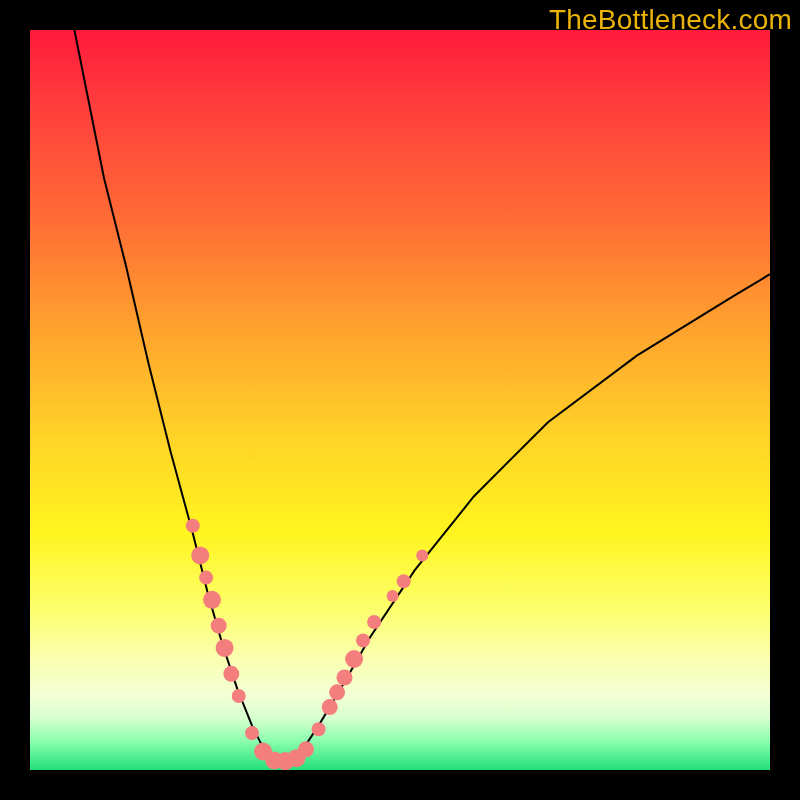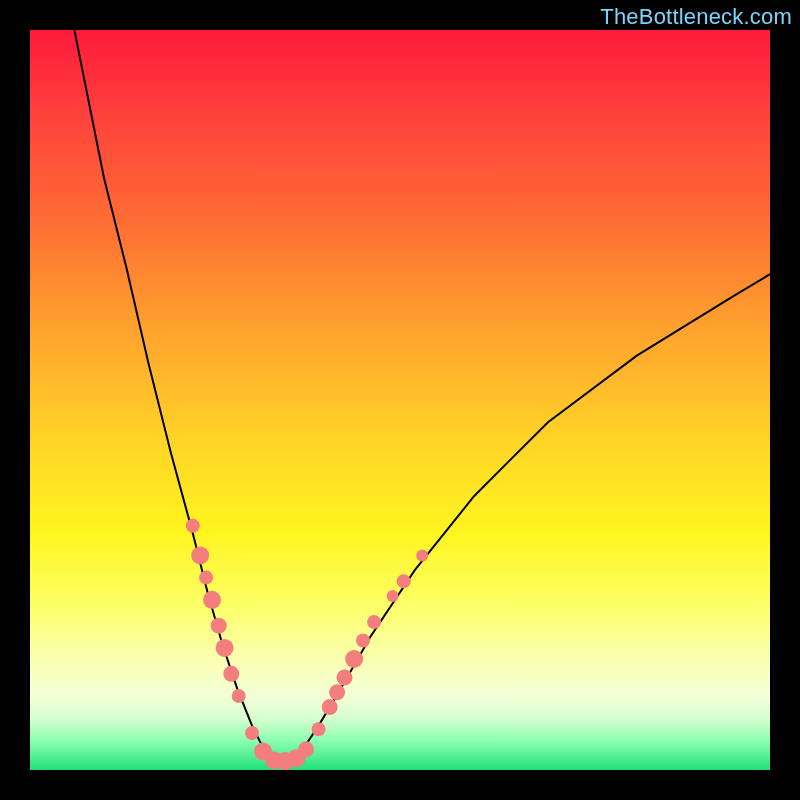--- a/index.html
+++ b/index.html
@@ -37,22 +37,22 @@
       #f3ffd6 90%,
       #d6ffcf 93%,
       #8dffb0 96%,
       #22e07a 100%
     );
   }
   .watermark {
     position: absolute;
     top: 4px;
     right: 8px;
-    color: #7dd3fc;
-    font-size: 22px;
+    color: #eab308;
+    font-size: 28px;
     font-weight: 500;
     letter-spacing: 0.2px;
   }
   svg.curve {
     position: absolute;
     left: 0;
     top: 0;
     width: 740px;
     height: 740px;
   }

